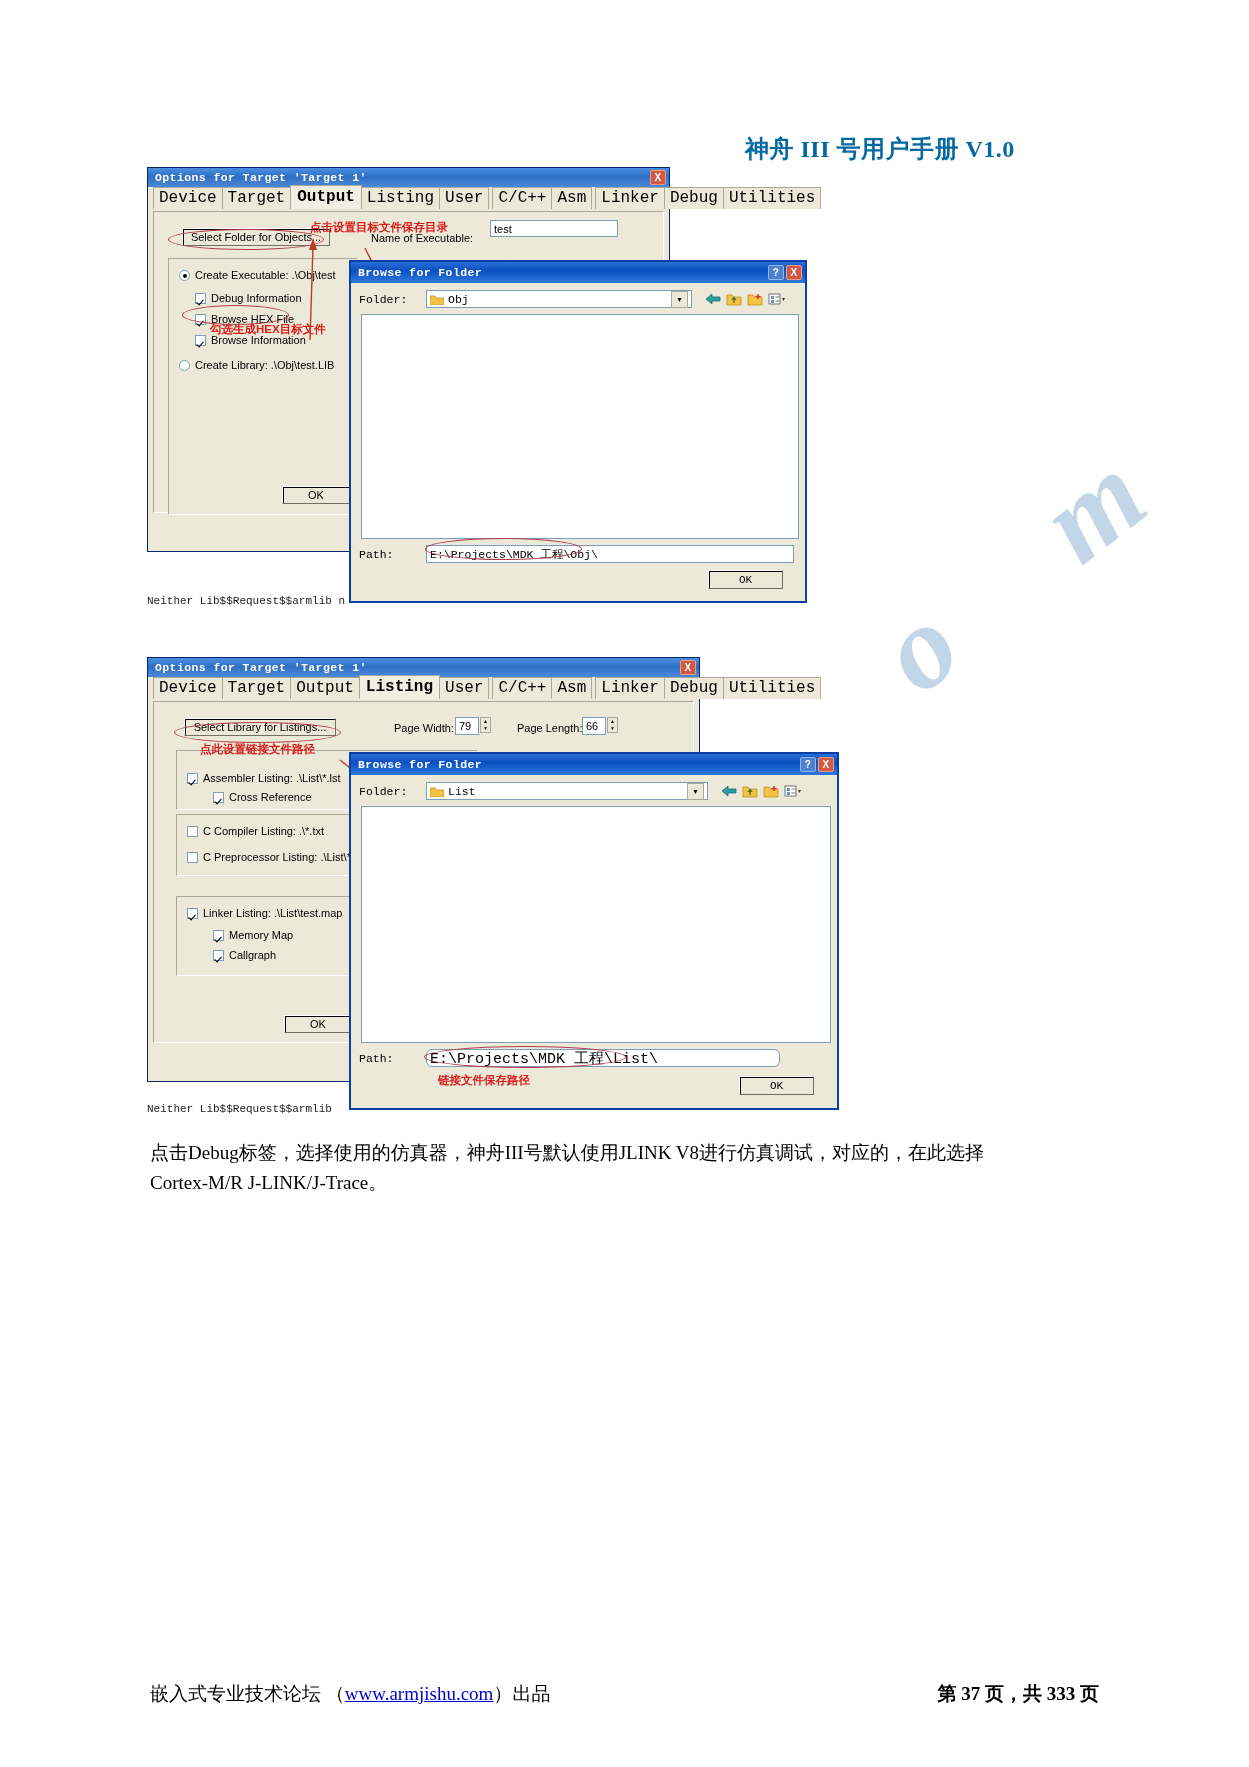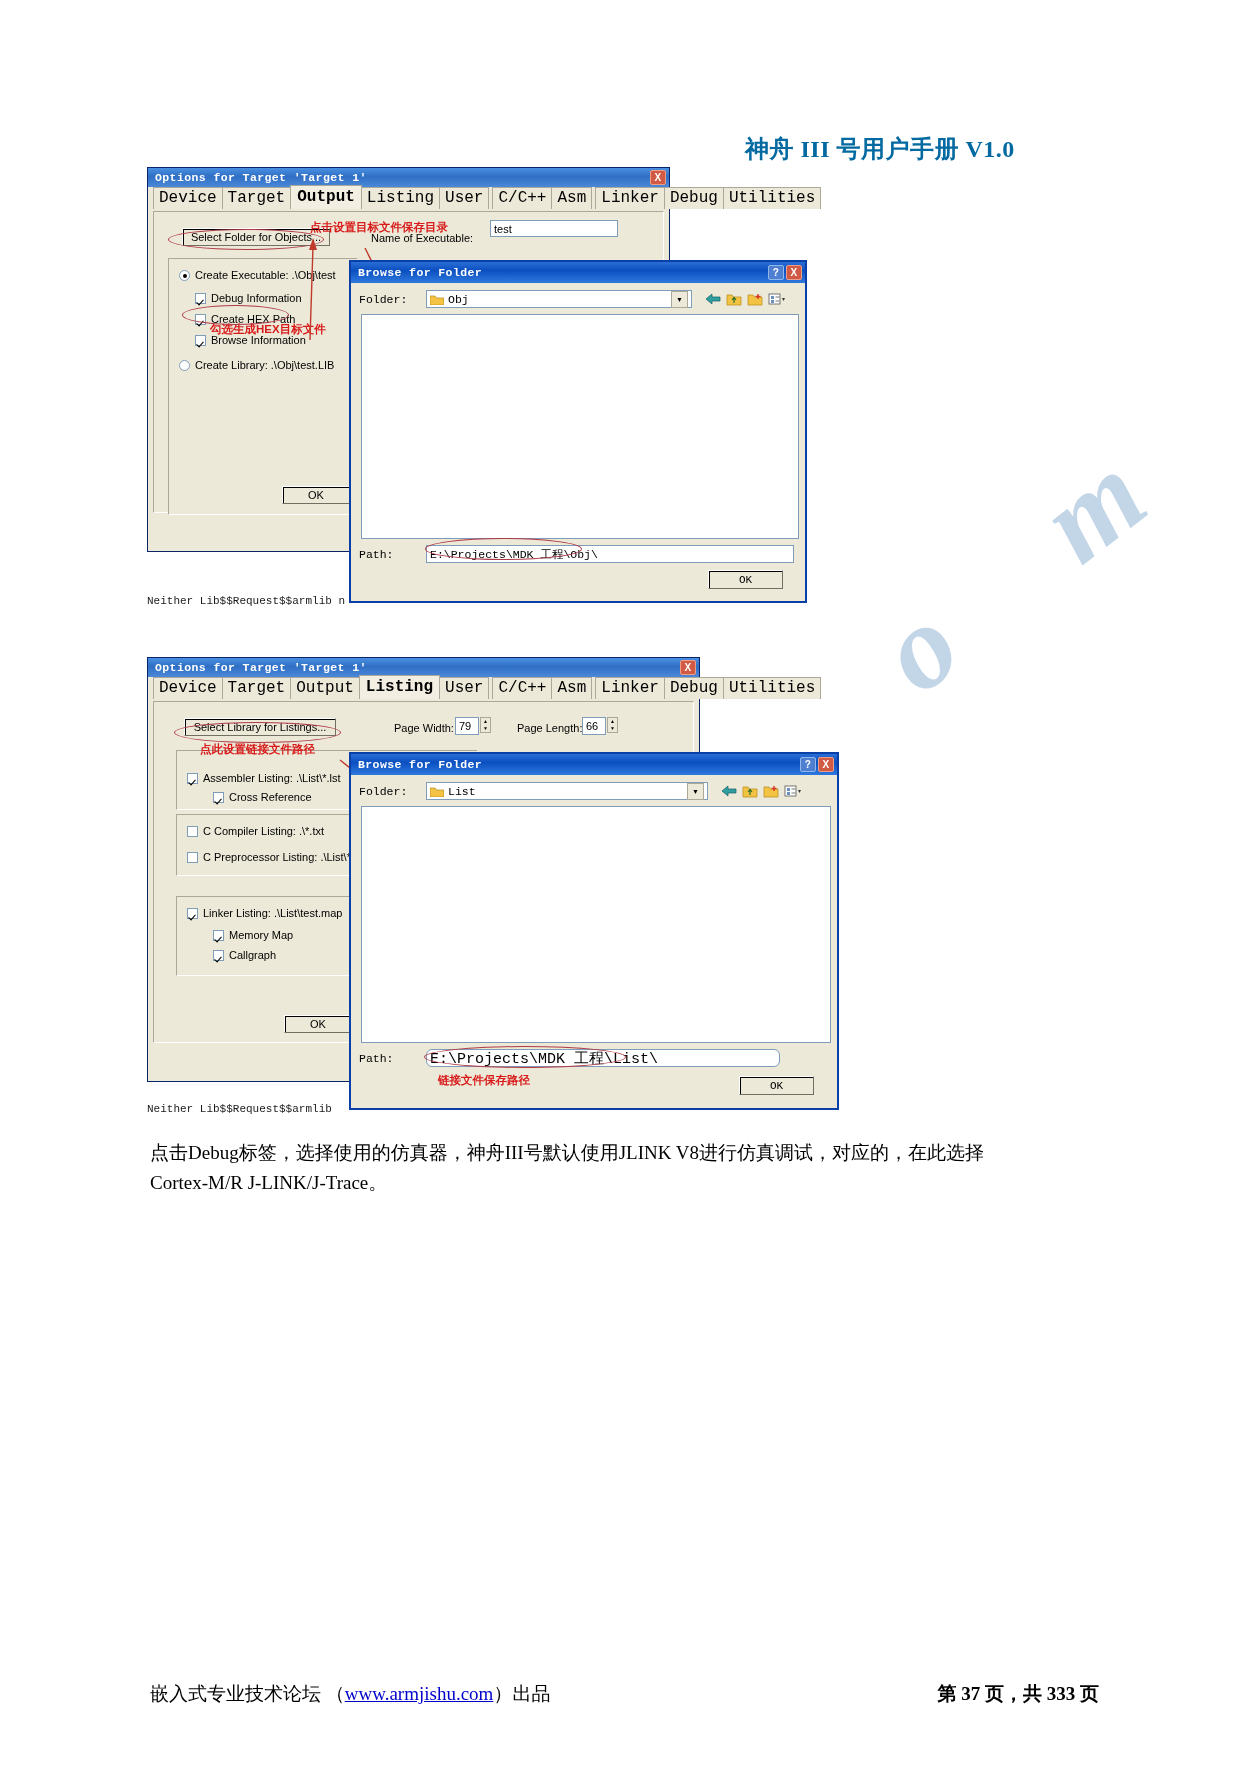--- a/index.html
+++ b/index.html
@@ -187,21 +187,21 @@
         <div class="row" style="position:absolute;left:10px;top:10px;">
           <span class="radio on"></span>
           <span class="lbl">Create Executable:  .\Obj\test</span>
         </div>
         <div class="row" style="position:absolute;left:26px;top:33px;">
           <span class="chk on"></span>
           <span class="lbl">Debug Information</span>
         </div>
         <div class="row" style="position:absolute;left:26px;top:54px;">
           <span class="chk on"></span>
-          <span class="lbl">Create HEX Path</span>
+          <span class="lbl">Browse HEX File</span>
         </div>
         <div class="row" style="position:absolute;left:26px;top:75px;">
           <span class="chk on"></span>
           <span class="lbl">Browse Information</span>
         </div>
         <div class="row" style="position:absolute;left:10px;top:100px;">
           <span class="radio"></span>
           <span class="lbl">Create Library: .\Obj\test.LIB</span>
         </div>
       </div>

